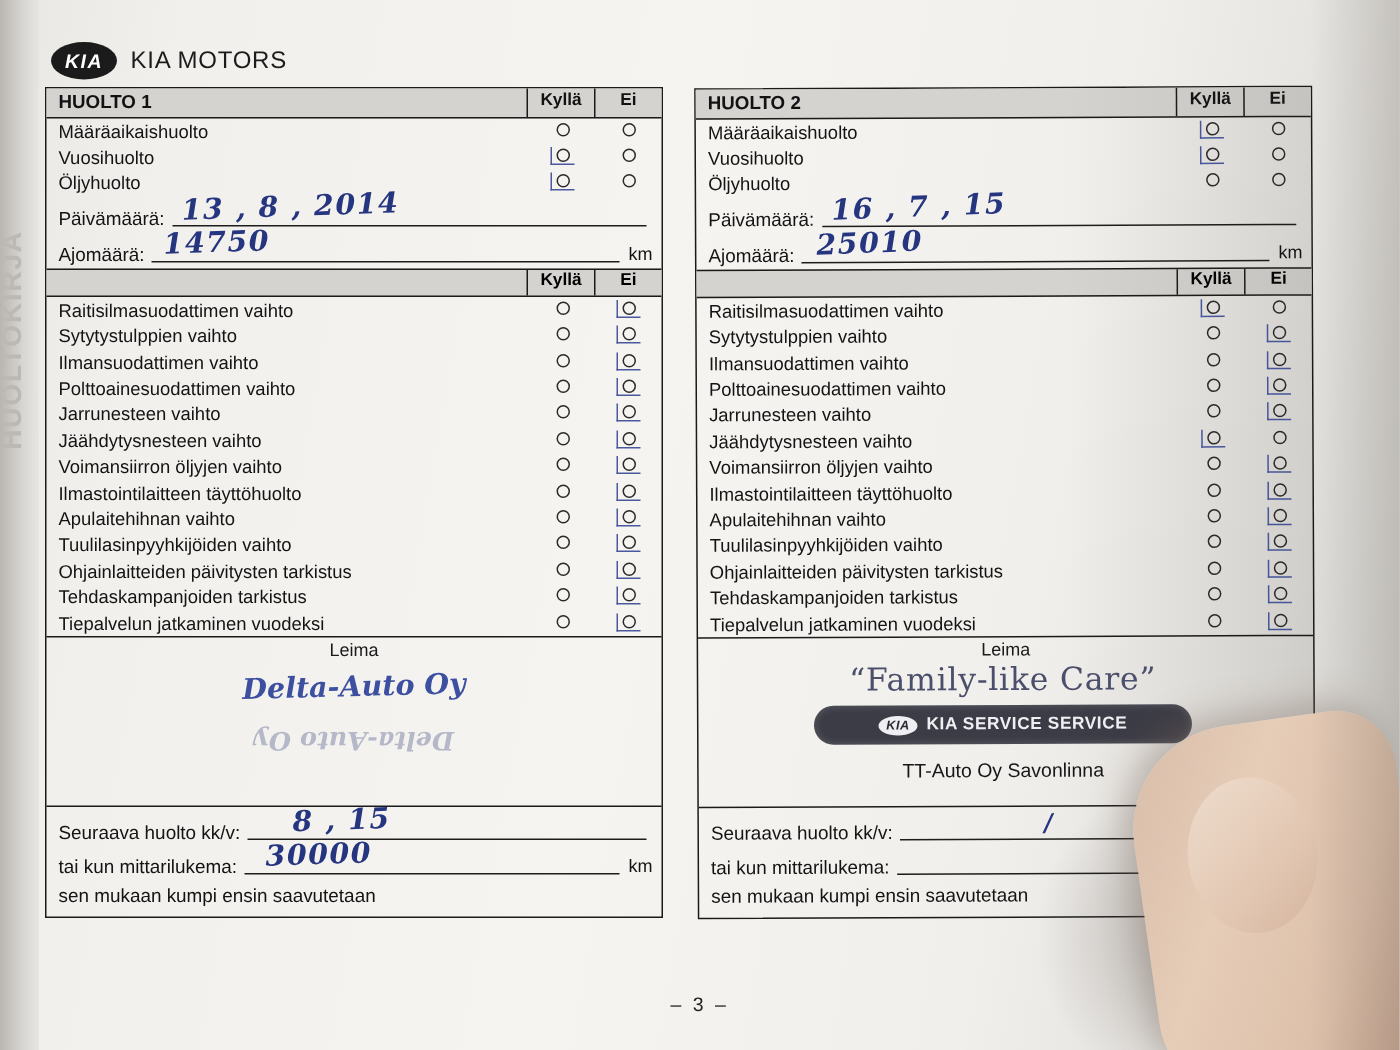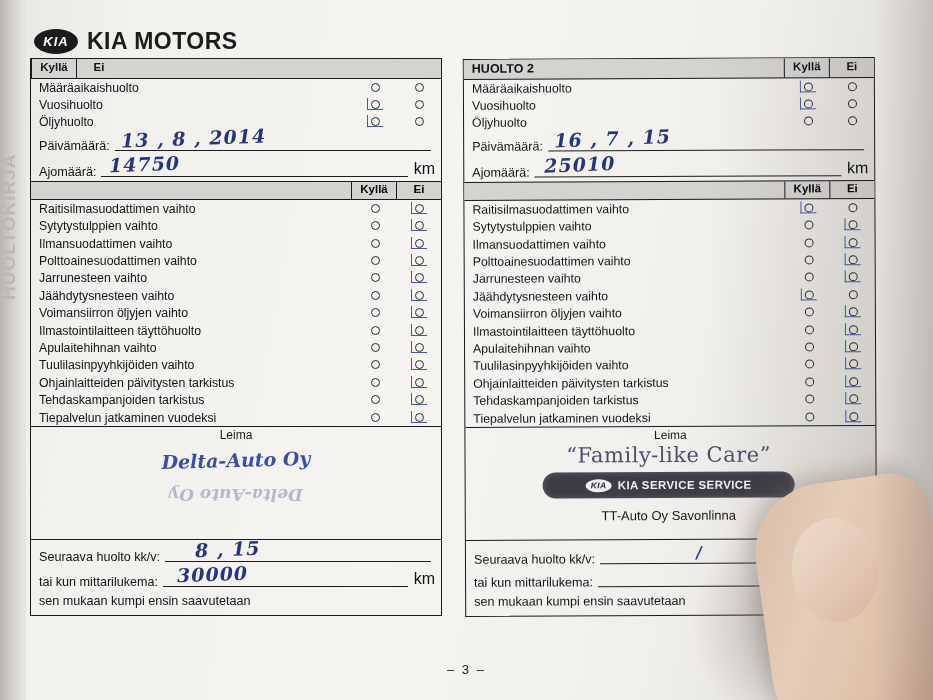--- a/index.html
+++ b/index.html
@@ -103,22 +103,22 @@
     color: #fff;
     font-size: 13px;
     font-weight: bold;
     letter-spacing: 1px;
     display: flex;
     align-items: center;
     justify-content: center;
     font-style: italic;
   }
   .brand-name {
-    font-size: 23px;
-    font-weight: bold;
+    font-size: 16px;
+    font-weight: normal;
     color: #1c1c1c;
     letter-spacing: 0.5px;
   }
 
   
   .sheet {
     position: absolute;
     left: 30px;
     top: 58px;
     width: 862px;
@@ -210,21 +210,21 @@
     position: relative;
   }
   .wl-label { white-space: nowrap; font-weight: normal; }
   .wl-rule {
     flex: 1;
     border-bottom: 1.2px solid #1d1d1d;
     margin: 0 4px 2px 5px;
     height: 14px;
     position: relative;
   }
-  .wl-suffix { font-size: 16px; padding-left: 2px; padding-bottom: 1px; text-align: center; }
+  .wl-suffix { font-size: 12px; padding-left: 2px; padding-bottom: 1px; text-align: center; }
 
   
   .hand {
     font-family: "DejaVu Serif", serif;
     font-style: italic;
     color: #25357f;
     font-size: 19px;
     position: absolute;
     bottom: 1px;
     white-space: nowrap;
@@ -375,20 +375,21 @@
   <div class="brand">
     <div class="kia-oval">KIA</div>
     <div class="brand-name">KIA MOTORS</div>
   </div>
 
   <div class="sheet">
 
     <div class="col left">
 
       <div class="hdr-row">
+        <div class="hdr-title">HUOLTO 1</div>
         <div class="hdr-yes">Kyllä</div>
         <div class="hdr-no">Ei</div>
       </div>
 
       <div class="item-row">
         <div class="item-label">Määräaikaishuolto</div>
         <div class="cell"><span class="circle"></span></div>
         <div class="cell"><span class="circle"></span></div>
       </div>
       <div class="item-row">

